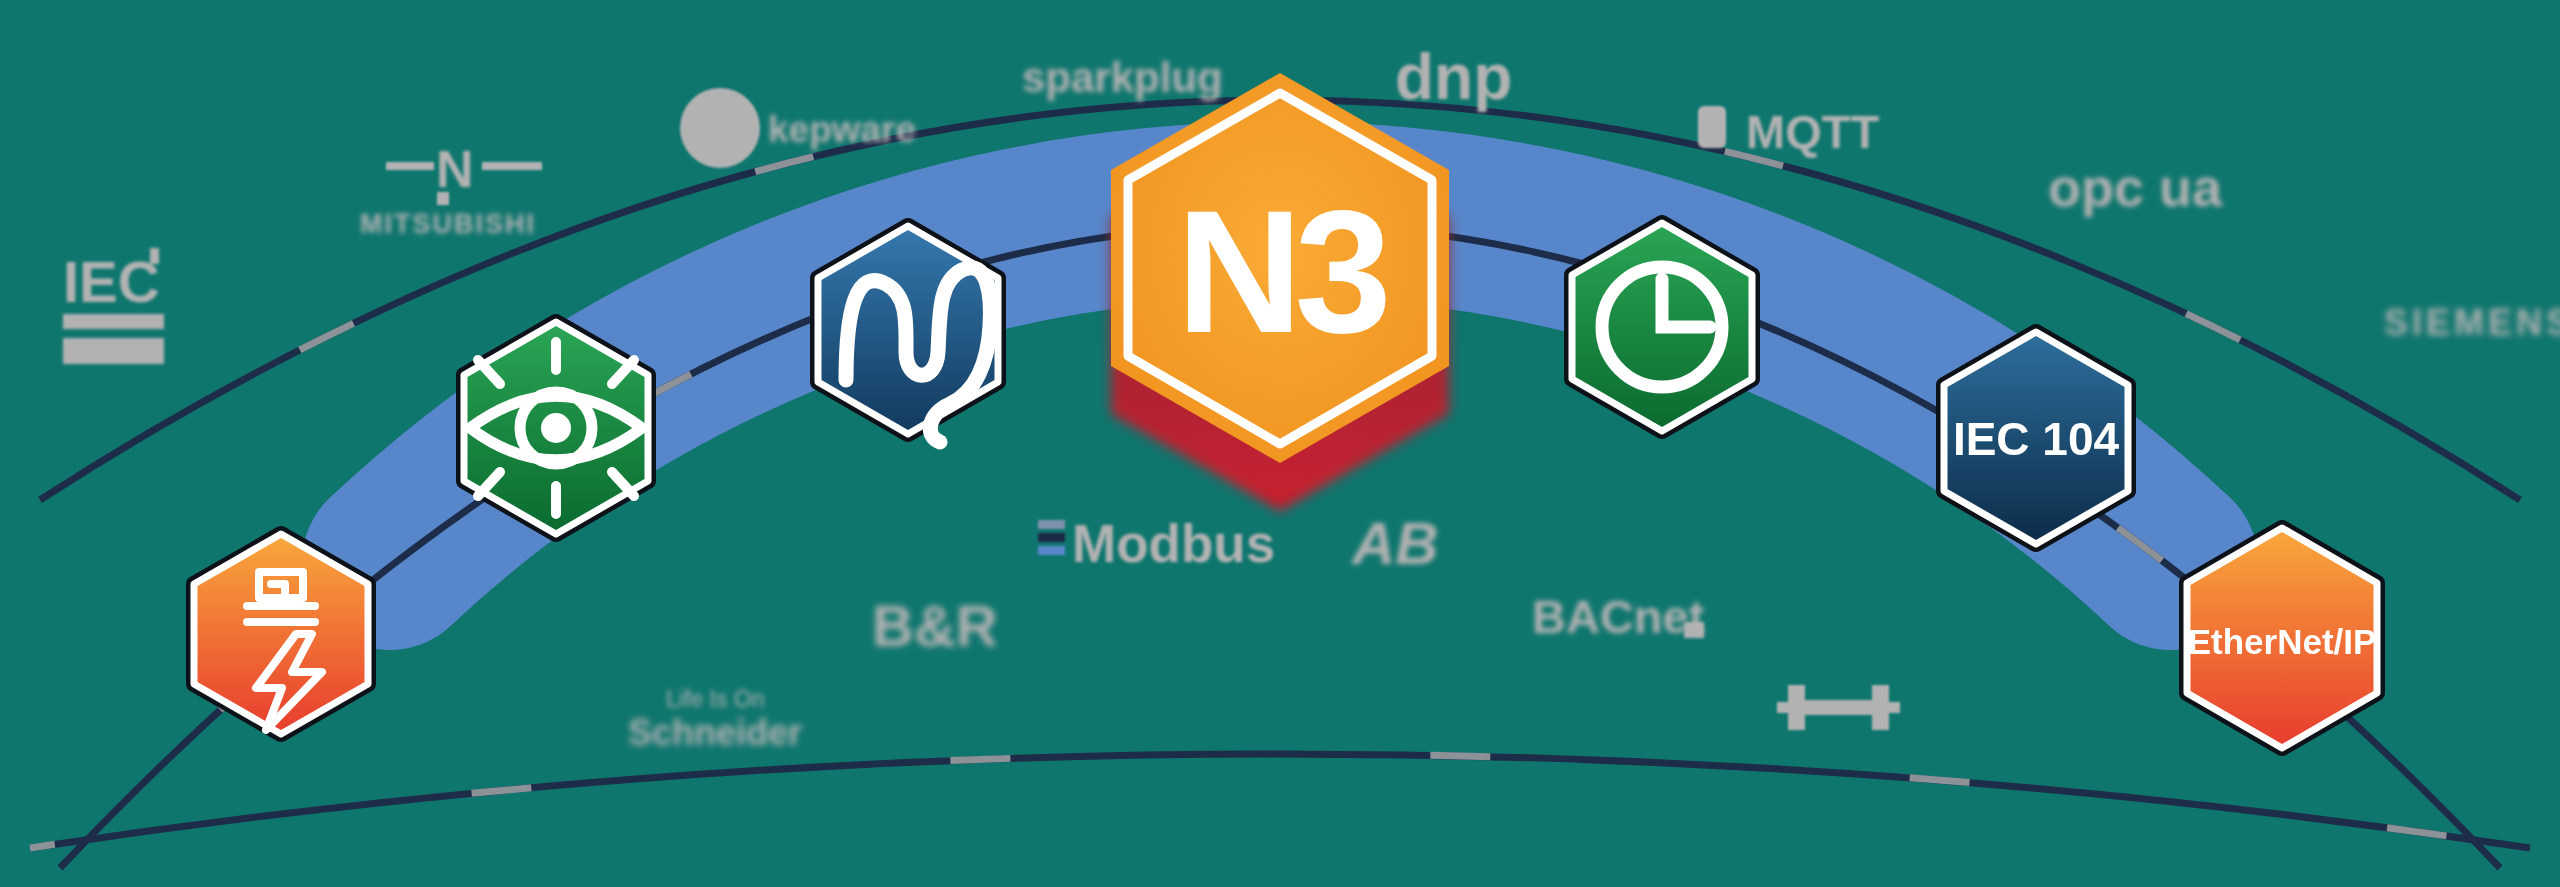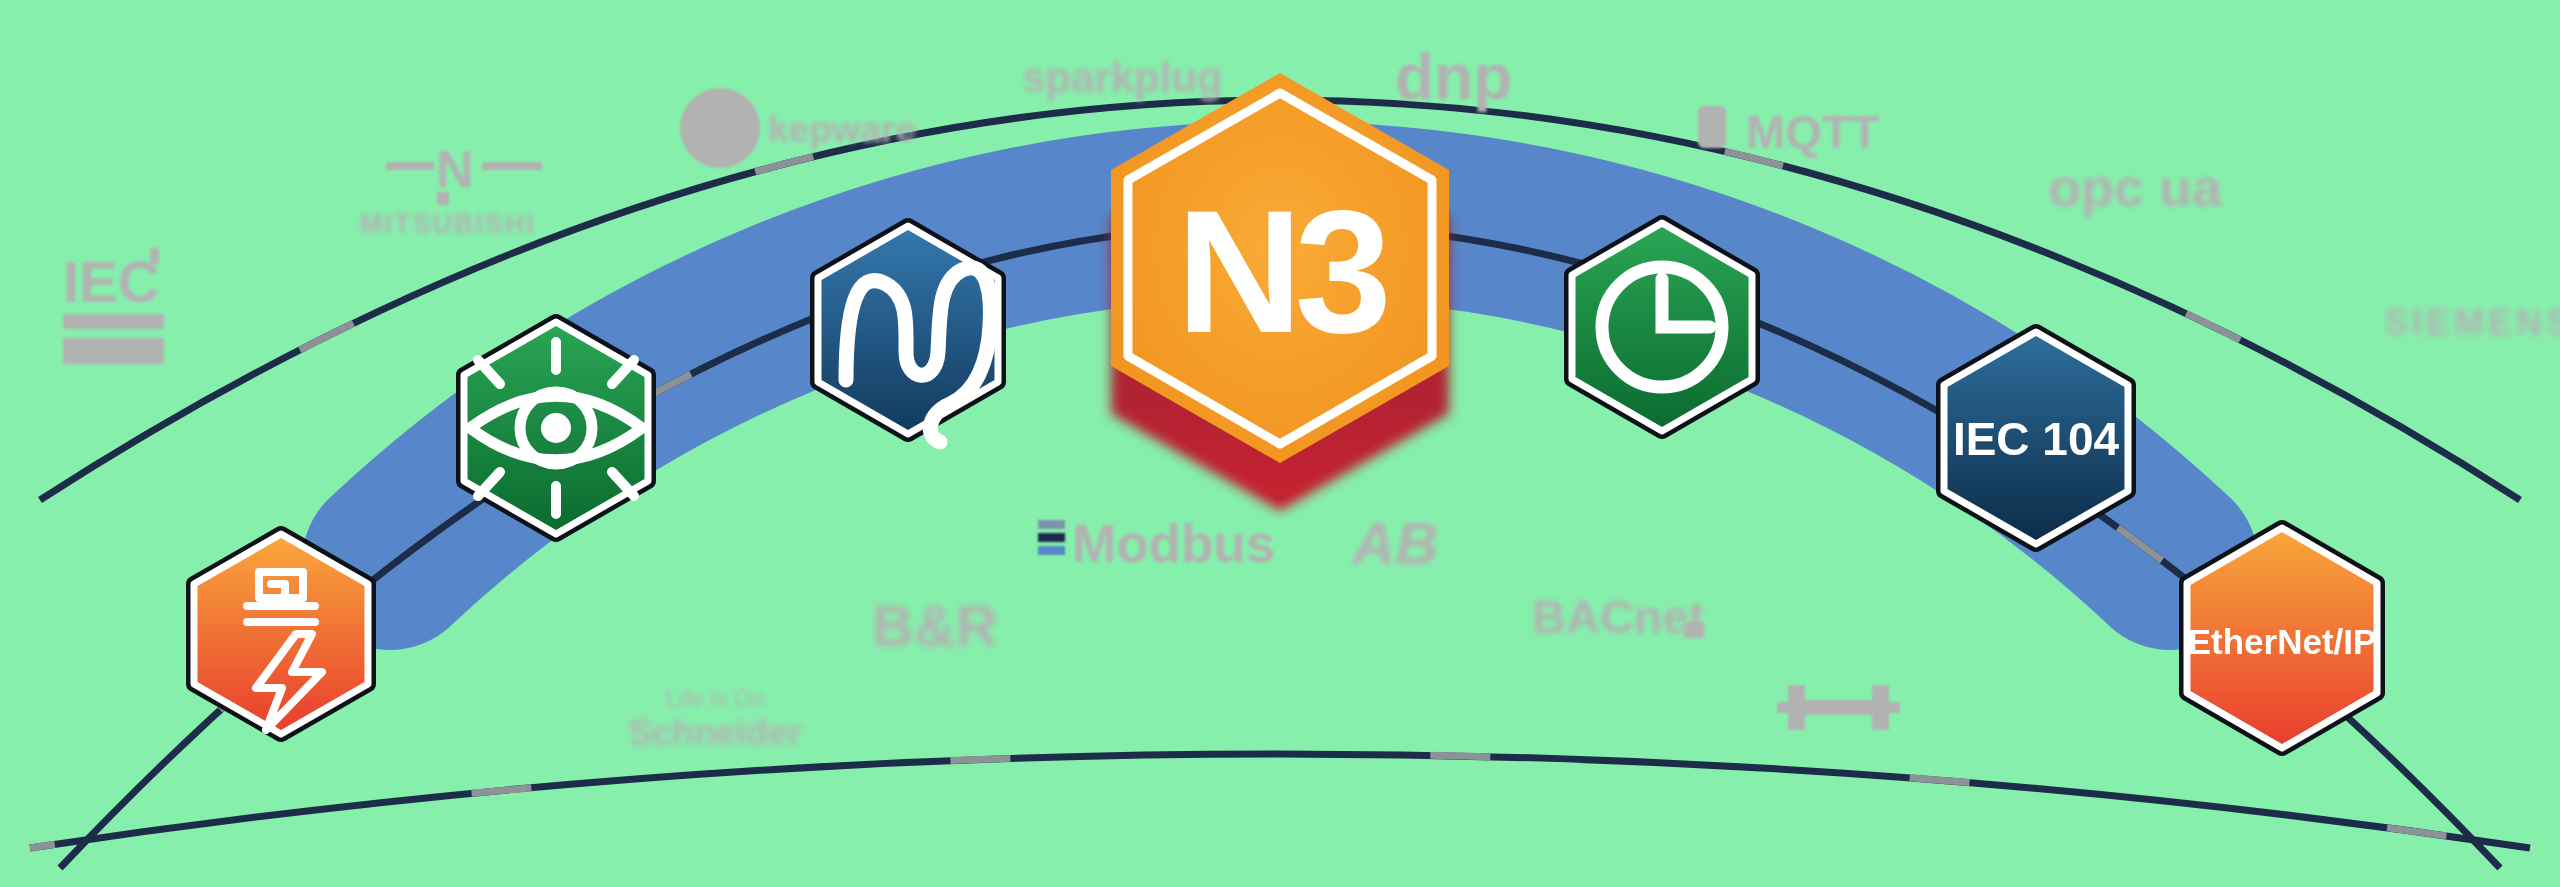--- a/index.html
+++ b/index.html
@@ -1,16 +1,16 @@
 <!DOCTYPE html>
 <html><head>
 <meta charset="utf-8">
 <style>
   html,body{margin:0;padding:0;background:#000;}
-  .stage{position:relative;width:2560px;height:887px;background:#86efac;overflow:hidden;
+  .stage{position:relative;width:2560px;height:887px;background:#0f766e;overflow:hidden;
          font-family:"Liberation Sans","DejaVu Sans",sans-serif;}
   svg{display:block}
   text{font-family:"Liberation Sans","DejaVu Sans",sans-serif;}
   .gray{fill:#b2b2b2;}
   .hexlabel{fill:#ffffff;font-weight:bold;}
 </style>
 </head>
 <body>
 
 <div class="stage">

